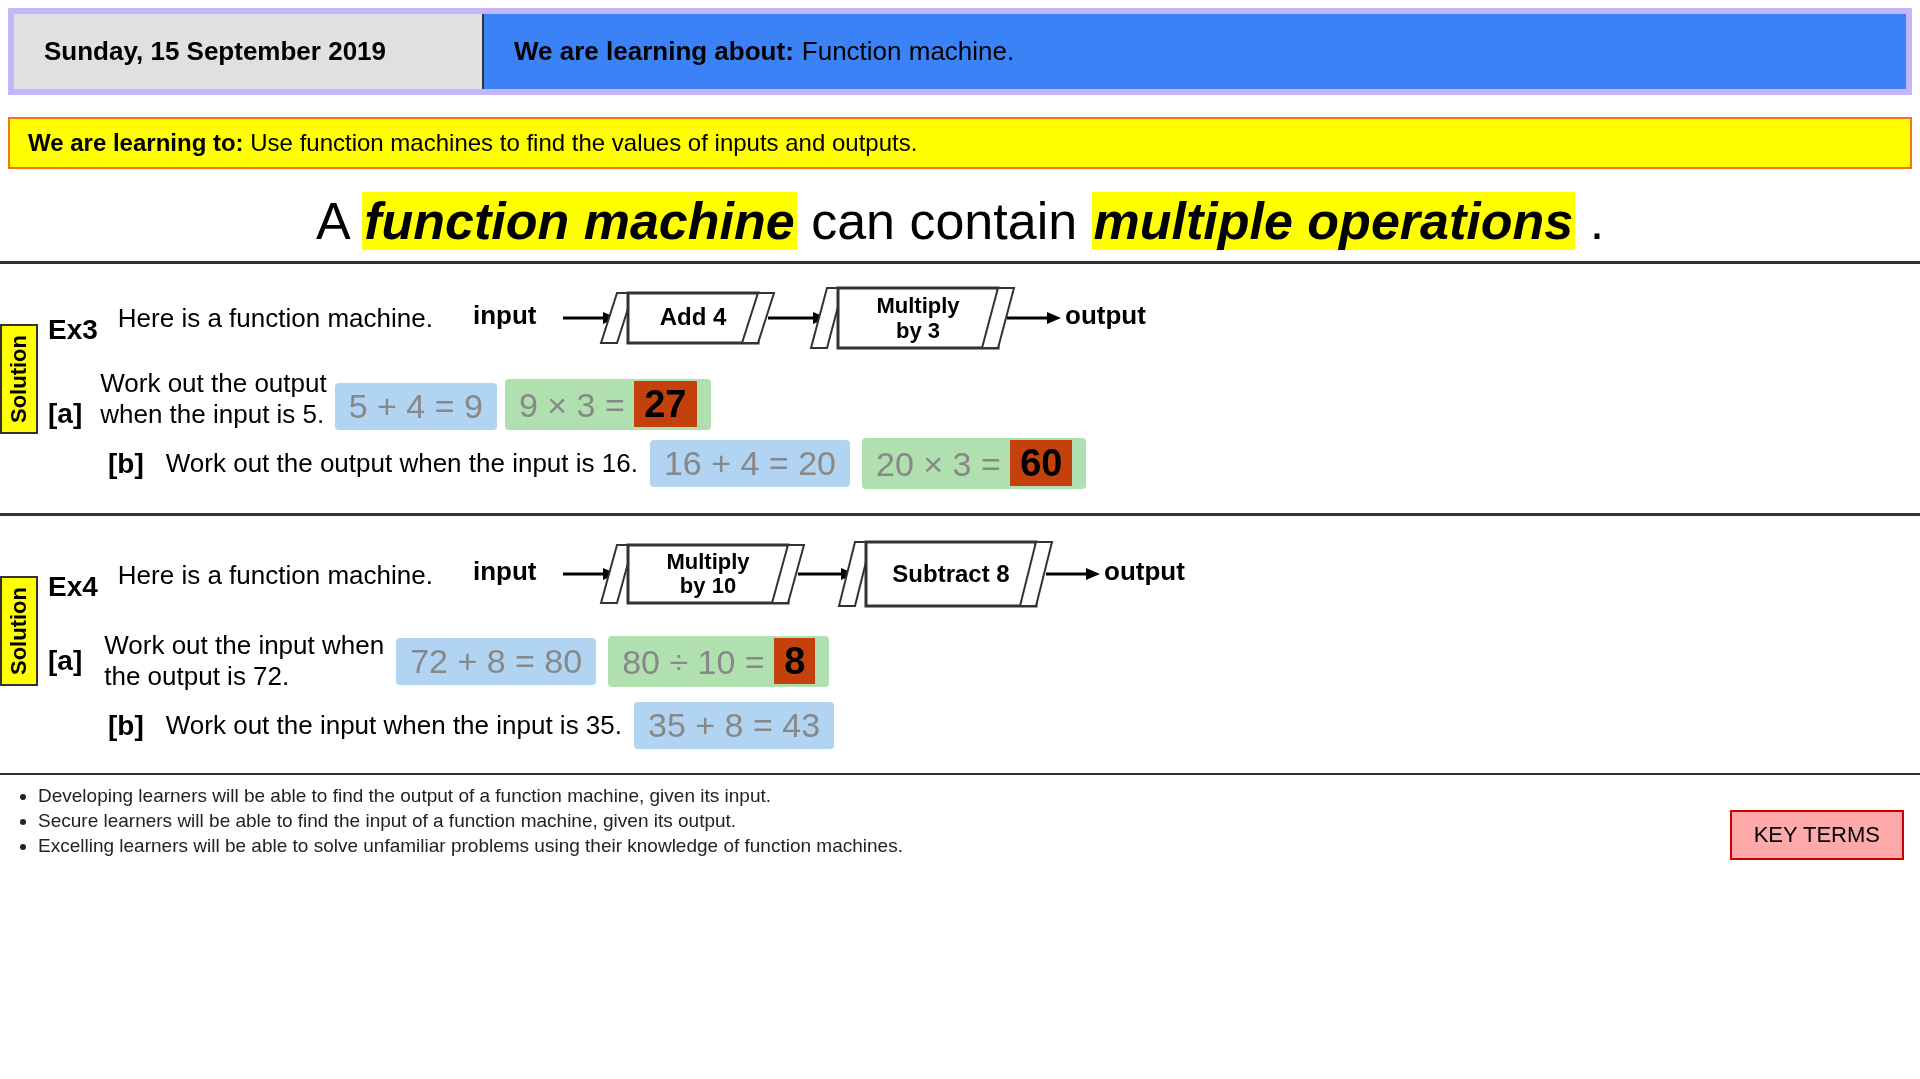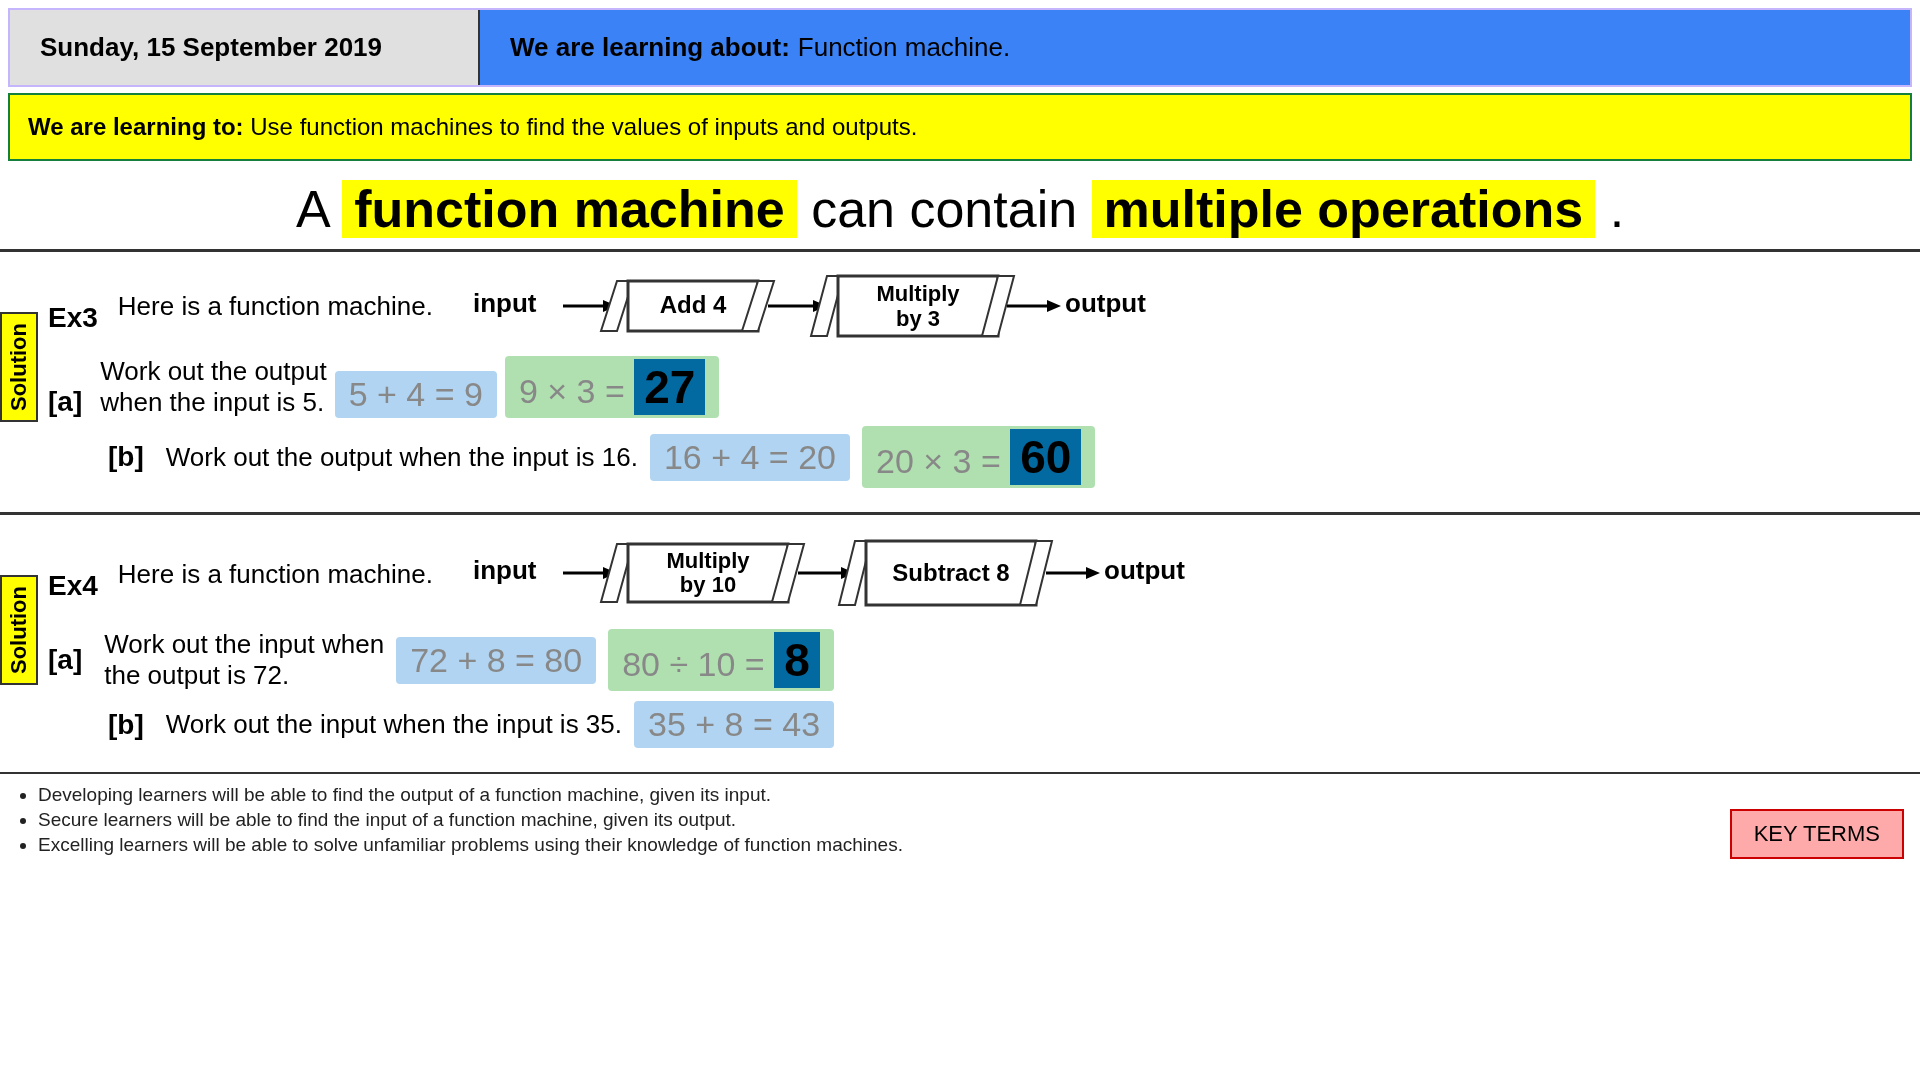--- a/index.html
+++ b/index.html
@@ -8,21 +8,21 @@
       background: #fff;
       width: 1920px;
       min-height: 1079px;
       overflow: hidden;
     }
 
     
     .header {
       display: flex;
       align-items: stretch;
-      border: 2px solid #c4b5fd;
+      border: 6px solid #c4b5fd;
       margin: 8px 8px 0 8px;
     }
     .header-date {
       background: #e0e0e0;
       border-right: 2px solid #333;
       padding: 10px 30px;
       font-size: 26px;
       font-weight: bold;
       display: flex;
       align-items: center;
@@ -37,38 +37,39 @@
       flex: 1;
     }
     .header-topic-bold {
       font-weight: bold;
       margin-right: 8px;
     }
 
     
     .learning-bar {
       background: #ffff00;
-      border: 2px solid #15803d;
-      margin: 6px 8px;
-      padding: 18px 18px;
+      border: 2px solid #f97316;
+      margin: 22px 8px;
+      padding: 10px 18px;
       font-size: 24px;
     }
     .learning-bar span.bold { font-weight: bold; }
 
     
     .main-title {
       text-align: center;
       font-size: 52px;
       margin: 18px 0 10px 0;
       font-weight: normal;
     }
     .highlight-yellow {
       background: #ffff00;
       font-weight: bold;
-      padding: 0 12px;
+      padding: 0 2px;
+      font-style: italic;
     }
 
     
     .section {
       border-top: 3px solid #333;
       padding: 14px 16px 10px 16px;
       position: relative;
     }
 
     
@@ -96,24 +97,24 @@
       font-size: 34px;
     }
     .eq-box-green {
       background: #b0e0b0;
       padding: 4px 14px;
       border-radius: 4px;
       color: #888;
       font-size: 34px;
     }
     .eq-answer-yellow {
-      background: #0369a1;
+      background: #c2410c;
       color: #000;
       font-weight: bold;
-      font-size: 46px;
+      font-size: 38px;
       padding: 2px 10px;
       margin-top: 25px;
     }
 
     
     .part-b {
       margin: 6px 0 6px 60px;
       font-size: 30px;
       display: flex;
       align-items: center;

